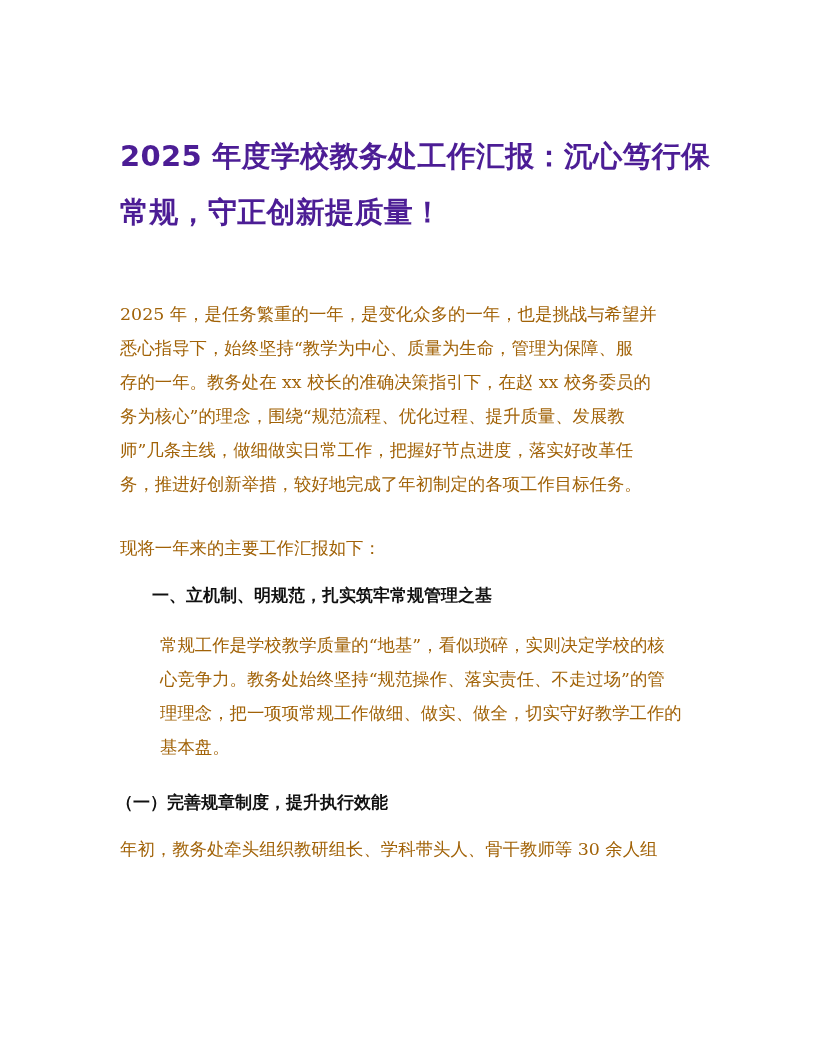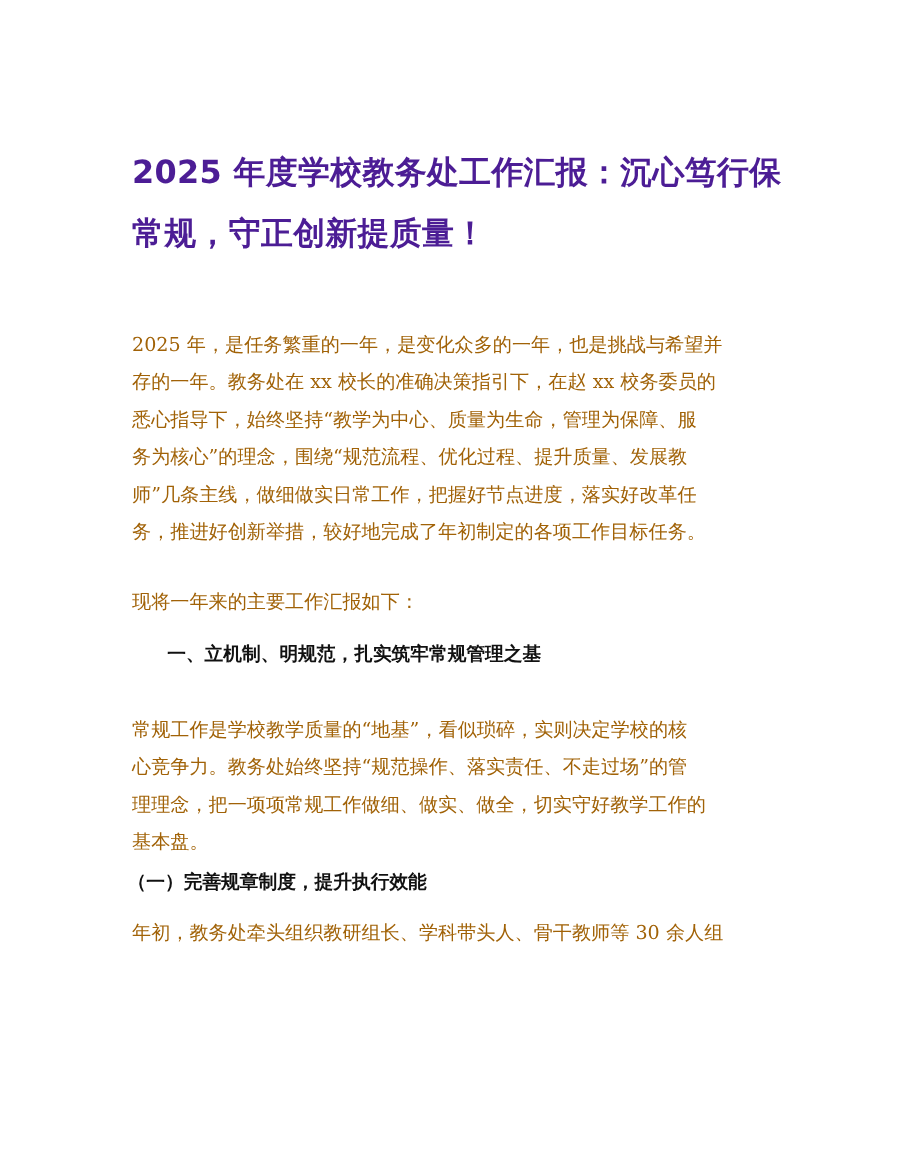--- a/index.html
+++ b/index.html
@@ -53,38 +53,38 @@
       font-family: "DejaVu Sans", "Liberation Sans", sans-serif;
       font-weight: bold;
       font-size: 17px;
       line-height: 34px;
       white-space: nowrap;
       color: #111111;
     }
     #p1 { top: 297px; }
     #p2 { top: 531px; }
     #h1 { top: 578px; margin-left: 32px; }
-    #p3 { top: 647px; }
+    #p3 { top: 628px; margin-left: 40px; }
     #h2 { top: 785px; left: 116px; }
     #p4 { top: 832px; }
   </style>
 </head>
 <body>
 
 <div class="page">
 
   <h1 class="title">
     <span class="line">2025 年度学校教务处工作汇报：沉心笃行保</span>
     <span class="line">常规，守正创新提质量！</span>
   </h1>
 
   <p class="body-block" id="p1">
     <span class="line">2025 年，是任务繁重的一年，是变化众多的一年，也是挑战与希望并</span>
+    <span class="line">悉心指导下，始终坚持“教学为中心、质量为生命，管理为保障、服</span>
     <span class="line">存的一年。教务处在 xx 校长的准确决策指引下，在赵 xx 校务委员的</span>
-    <span class="line">悉心指导下，始终坚持“教学为中心、质量为生命，管理为保障、服</span>
     <span class="line">务为核心”的理念，围绕“规范流程、优化过程、提升质量、发展教</span>
     <span class="line">师”几条主线，做细做实日常工作，把握好节点进度，落实好改革任</span>
     <span class="line">务，推进好创新举措，较好地完成了年初制定的各项工作目标任务。</span>
   </p>
 
   <p class="body-block" id="p2">
     <span class="line">现将一年来的主要工作汇报如下：</span>
   </p>
 
   <h2 class="heading" id="h1">一、立机制、明规范，扎实筑牢常规管理之基</h2>

